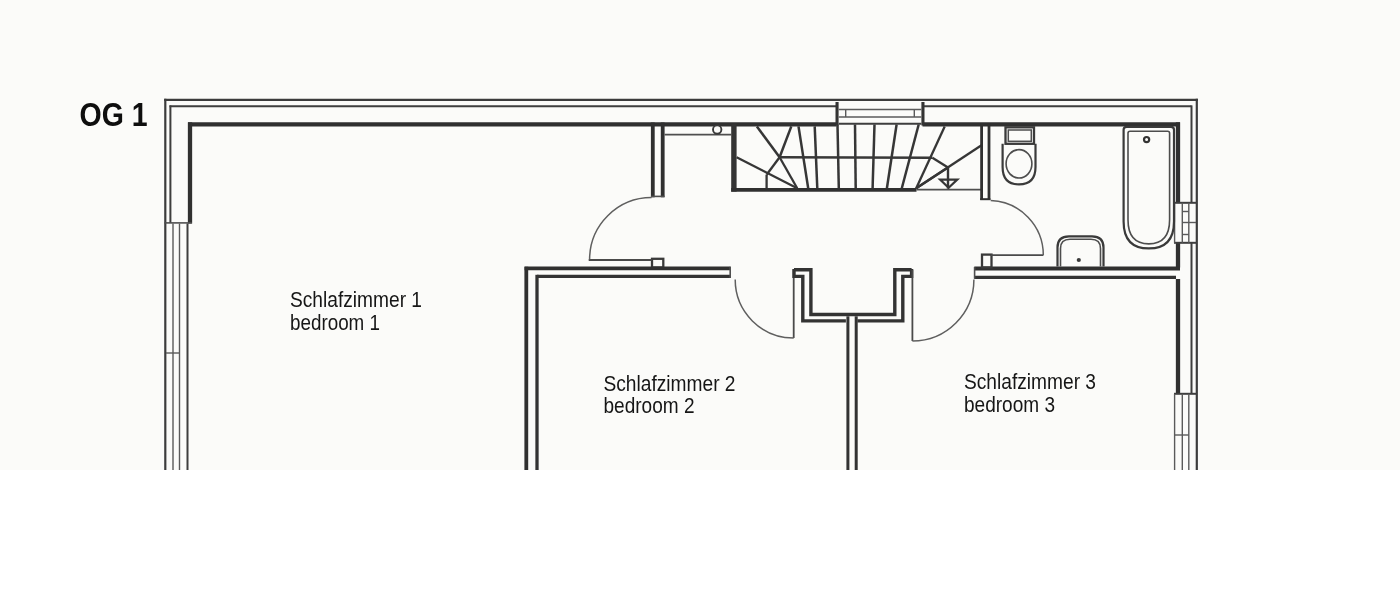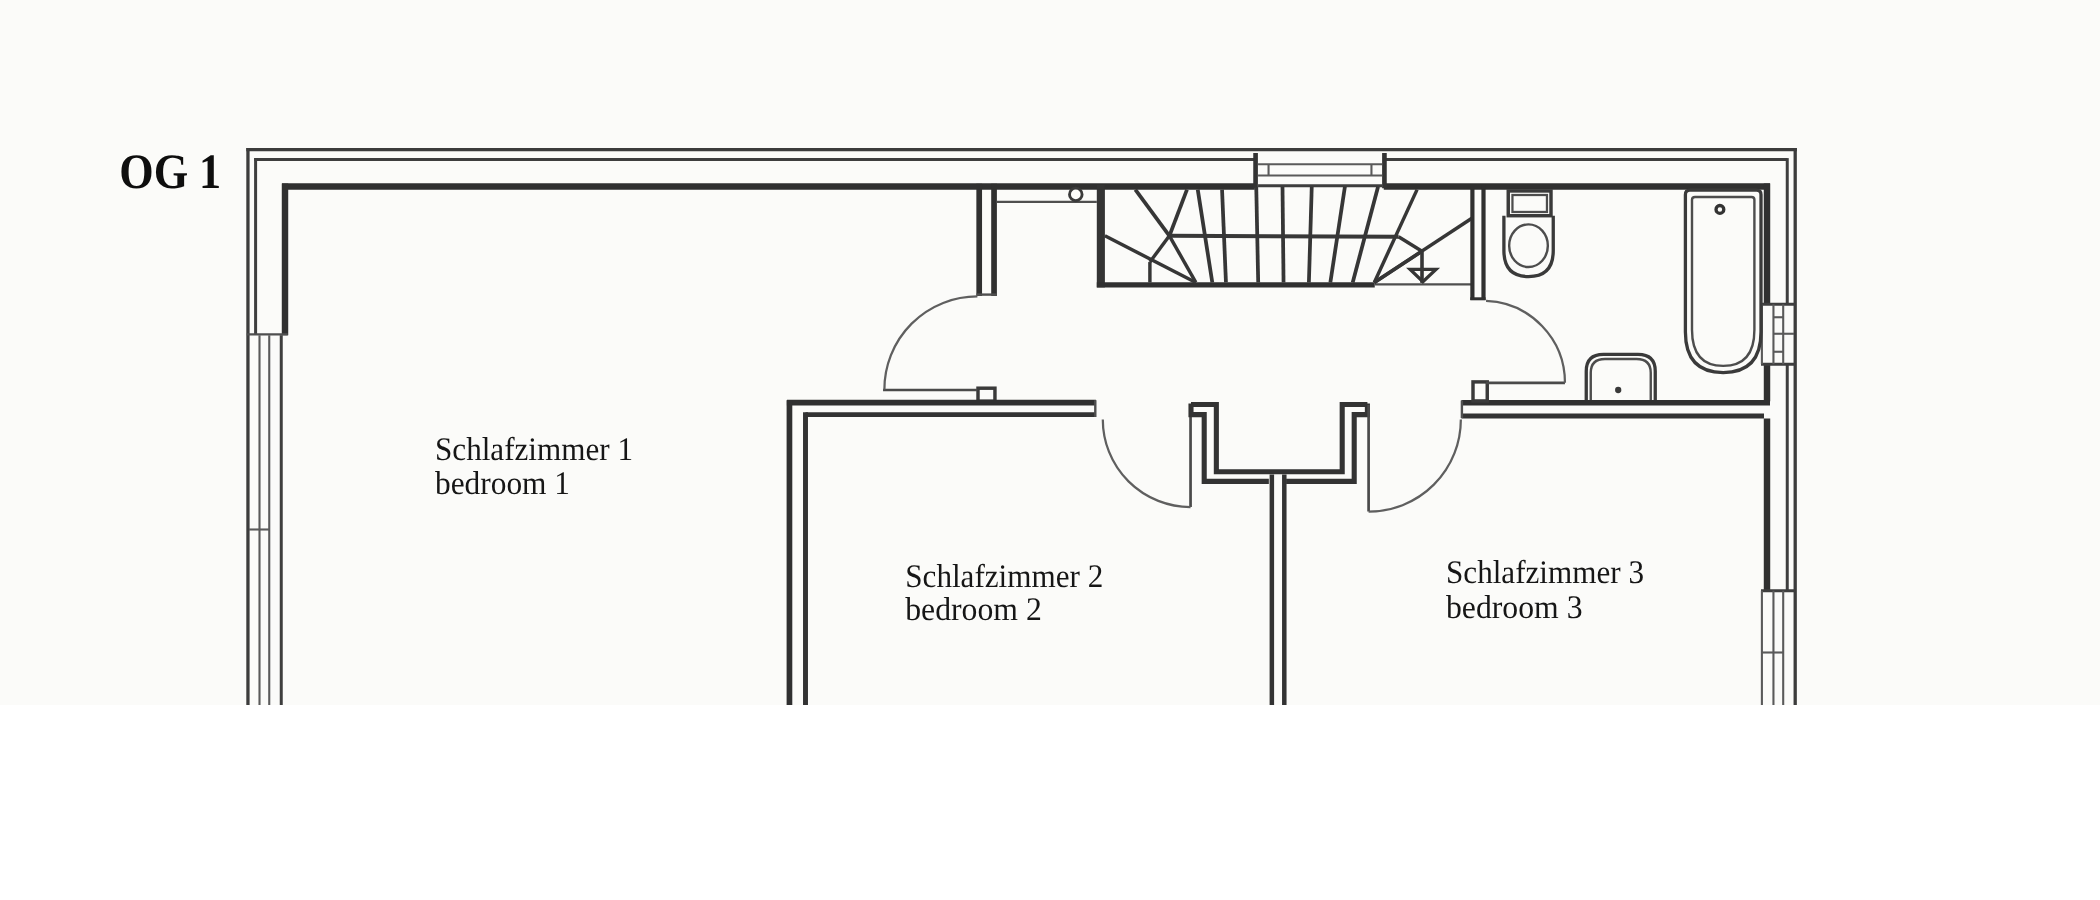--- a/index.html
+++ b/index.html
@@ -1,16 +1,16 @@
 <!DOCTYPE html>
 <html><head>
 <meta charset="utf-8">
 <style>
 html,body{margin:0;padding:0;background:#ffffff;}
-#page{position:relative;width:1400px;height:470px;background:#fbfbf9;overflow:hidden;font-family:Liberation Serif, serif;}
+#page{position:relative;width:1400px;height:470px;background:#fbfbf9;overflow:hidden;font-family:Liberation Sans, sans-serif;}
 svg{position:absolute;left:0;top:0;}
 .o2{stroke:#3c3c3c;stroke-width:2.2;fill:none}
 .s18{stroke:#3e3e3e;stroke-width:2;fill:none}
 .t4{stroke:#303030;stroke-width:4.3;fill:none}
 .t36{stroke:#303030;stroke-width:3.8;fill:none}
 .t34{stroke:#303030;stroke-width:3.6;fill:none}
 .t33{stroke:#333333;stroke-width:3.4;fill:none}
 .t32{stroke:#333333;stroke-width:3.3;fill:none}
 .g14{stroke:#5a5a5a;stroke-width:1.4;fill:none}
 .g16{stroke:#4f4f4f;stroke-width:1.6;fill:none}

